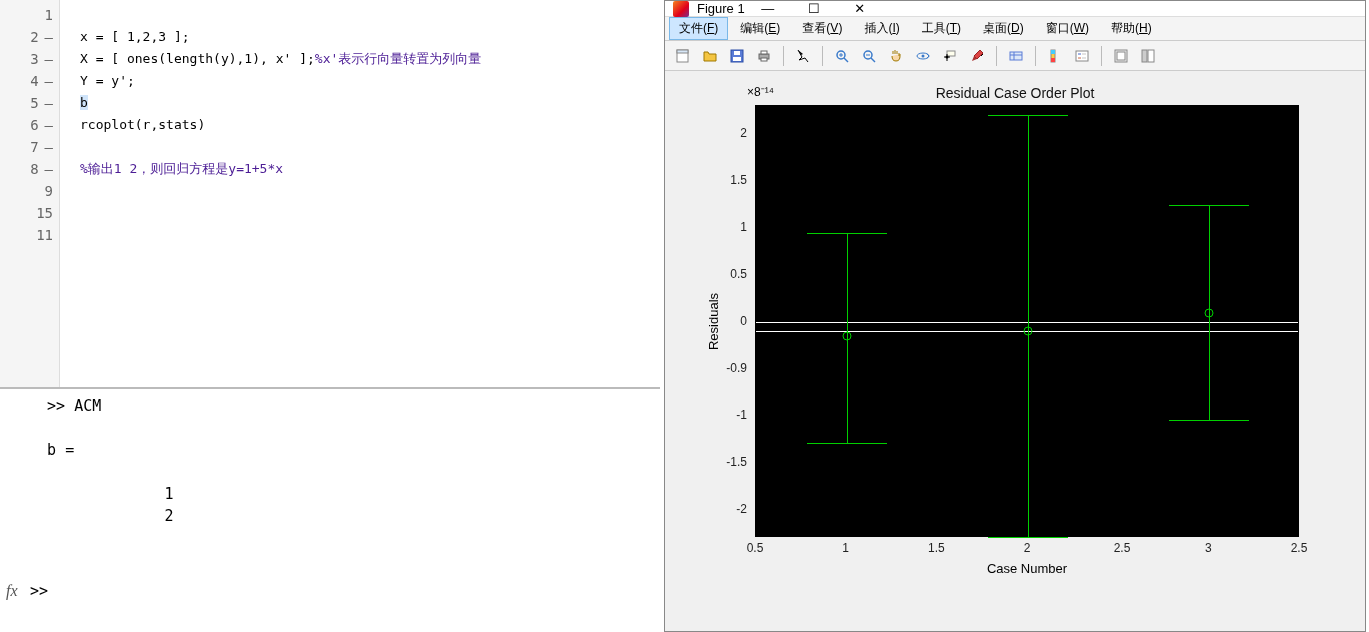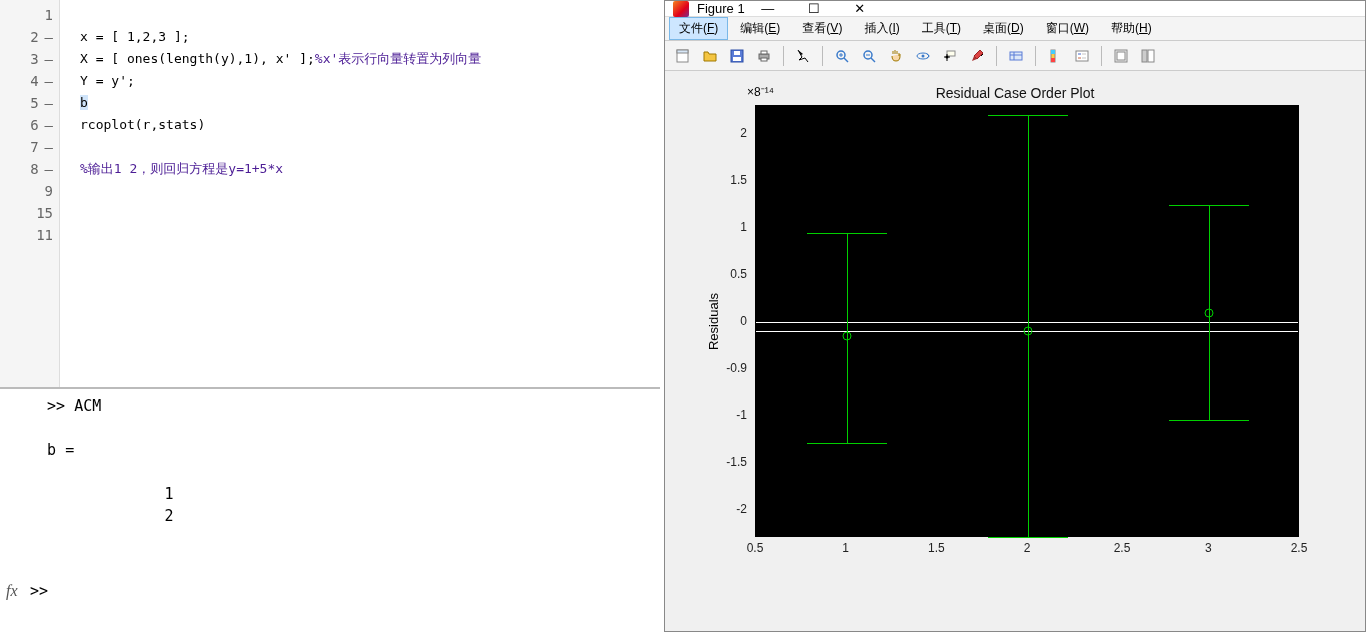--- a/index.html
+++ b/index.html
@@ -485,15 +485,16 @@
         </div>
       <div class="xticks" id="xticks">
           <div class="xtick" style="left: 0px;">0.5</div>
           <div class="xtick" style="left: 90.6667px;">1</div>
           <div class="xtick" style="left: 181.333px;">1.5</div>
           <div class="xtick" style="left: 272px;">2</div>
           <div class="xtick" style="left: 367px;">2.5</div>
           <div class="xtick" style="left: 453.333px;">3</div>
           <div class="xtick" style="left: 544px;">2.5</div>
         </div>
+      <div class="xlabel">Case Number</div>
     </div>
   </div>
 </div>
 
 </body></html>

